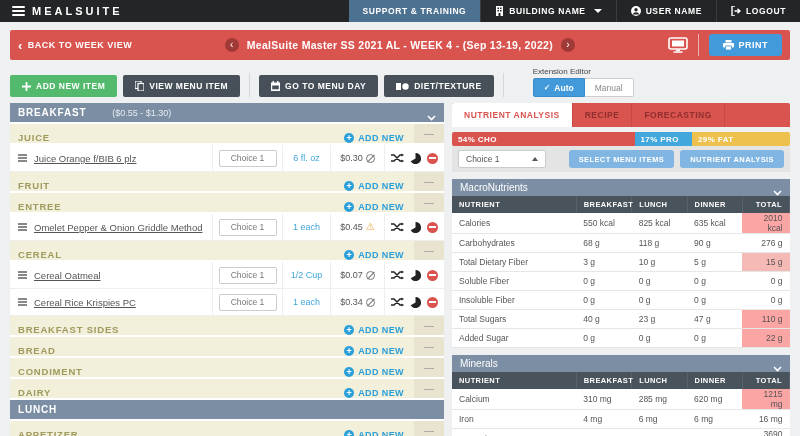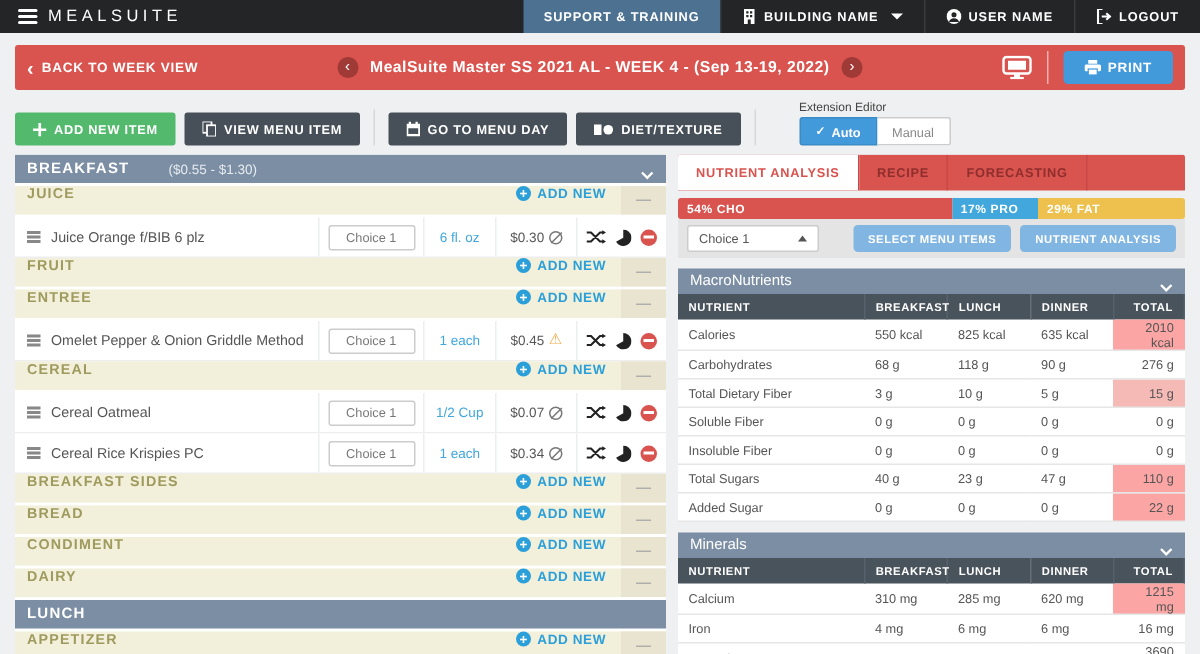--- a/index.html
+++ b/index.html
@@ -5,21 +5,21 @@
   * { margin:0; padding:0; box-sizing:border-box; }
   html,body { width:800px; height:436px; overflow:hidden; }
   body { font-family:"Liberation Sans", sans-serif; background:#eef0f1; color:#555; }
   .app { width:800px; height:436px; overflow:hidden; position:relative; }
 
   
   .topbar { height:22px; background:#232527; display:flex; align-items:stretch; color:#fff; }
   .brand { display:flex; align-items:center; gap:7px; padding:0 12px; }
   .hamburger { width:13px; display:flex; flex-direction:column; gap:2px; }
   .hamburger i { display:block; height:2px; background:#fff; border-radius:1px; }
-  .logo { font-size:11px; font-weight:normal; letter-spacing:3px; color:#fff; }
+  .logo { font-size:11px; font-weight:bold; letter-spacing:3px; color:#fff; }
   .topbar .spacer { flex:1; }
   .topnav-item { display:flex; align-items:center; gap:5px; padding:0 14px; font-size:8.5px; font-weight:bold; letter-spacing:.6px; color:#fff; border-left:1px solid #3a3d40; cursor:pointer; }
   .topnav-item.active { background:#4d7191; border-left:none; }
   .caret-down { width:0; height:0; border-left:4px solid transparent; border-right:4px solid transparent; border-top:4px solid #fff; margin-left:3px; }
   .ticon { display:inline-flex; }
 
   
   .weekbar { margin:8px 10px 0 10px; height:30px; background:#d9534f; border-radius:2px; display:flex; align-items:center; color:#fff; padding:0 8px; }
   .back-link { display:flex; align-items:center; gap:5px; font-size:9px; font-weight:bold; letter-spacing:.5px; cursor:pointer; }
   .back-chev { font-size:13px; font-weight:bold; line-height:1; }
@@ -49,30 +49,30 @@
   .content { display:flex; padding:0 10px; height:344px; overflow:hidden; gap:8px; }
   .left-panel { width:434px; flex:0 0 434px; background:#fff; overflow:hidden; }
   .right-panel { flex:1; overflow:hidden; }
 
   
   .meal-header { height:19px; background:#7b8ea3; color:#fff; display:flex; align-items:center; padding:0 8px; margin-bottom:2px; }
   .meal-header .mlabel { font-size:10px; font-weight:bold; letter-spacing:.8px; }
   .meal-header .mprice { font-size:9px; color:#e6ebf0; margin-left:26px; }
   .meal-header .mh-spacer { flex:1; }
   .chev { width:9px; height:9px; display:inline-block; }
-  .section-row { height:19px; background:#f2efda; display:flex; align-items:flex-start; margin-bottom:2px; }
+  .section-row { height:19px; background:#f2efda; display:flex; align-items:flex-end; margin-bottom:2px; }
   .section-row .slabel { font-size:9.5px; font-weight:bold; letter-spacing:.8px; color:#9f9a5d; padding-left:8px; }
   .section-row .s-spacer { flex:1; }
   .addnew { display:flex; align-items:center; gap:4px; color:#2b9fd9; font-size:9px; font-weight:bold; letter-spacing:.4px; cursor:pointer; padding-right:10px; }
   .addnew .plus-circle { width:10px; height:10px; border-radius:50%; background:#2b9fd9; color:#fff; font-size:9px; line-height:10px; text-align:center; font-weight:bold; }
   .collapse-cell { width:30px; height:100%; background:#e8e4cf; display:flex; align-items:center; justify-content:center; color:#999; font-size:10px; cursor:pointer; flex:0 0 auto; }
   .item-row { height:27px; background:#fff; border-bottom:1px solid #eee; display:flex; align-items:center; }
   .drag-handle { width:24px; display:flex; flex-direction:column; gap:1.5px; align-items:center; cursor:grab; flex:0 0 auto; }
   .drag-handle i { width:9px; height:1.5px; background:#888; display:block; }
-  .item-name { flex:1; font-size:9.5px; color:#555; overflow:hidden; white-space:nowrap; }
+  .item-name { flex:1; font-size:9.5px; color:#555; overflow:hidden; white-space:nowrap;text-decoration:underline; }
   .cell { height:100%; display:flex; align-items:center; justify-content:center; border-left:1px solid #eceef0; flex:0 0 auto; }
   .choice-cell { width:70px; }
   .choice-box { width:58px; height:17px; border:1px solid #ccc; border-radius:2px; font-size:8.5px; color:#777; display:flex; align-items:center; justify-content:center; background:#fff; }
   .portion-cell { width:48px; font-size:9px; color:#41a7dc; cursor:pointer; }
   .price-cell { width:54px; font-size:9px; color:#555; gap:3px; }
   .icons-cell { width:60px; gap:6px; }
   .slash-circle { width:9px; height:9px; border:1px solid #777; border-radius:50%; position:relative; display:inline-block; }
   .slash-circle::after { content:""; position:absolute; left:-1px; top:3.5px; width:10px; height:1px; background:#777; transform:rotate(-45deg); }
   .warn { color:#f0ad4e; font-size:10px; line-height:1; }
   .ban-icon { width:11px; height:11px; border-radius:50%; background:#d9534f; position:relative; display:inline-block; cursor:pointer; }

